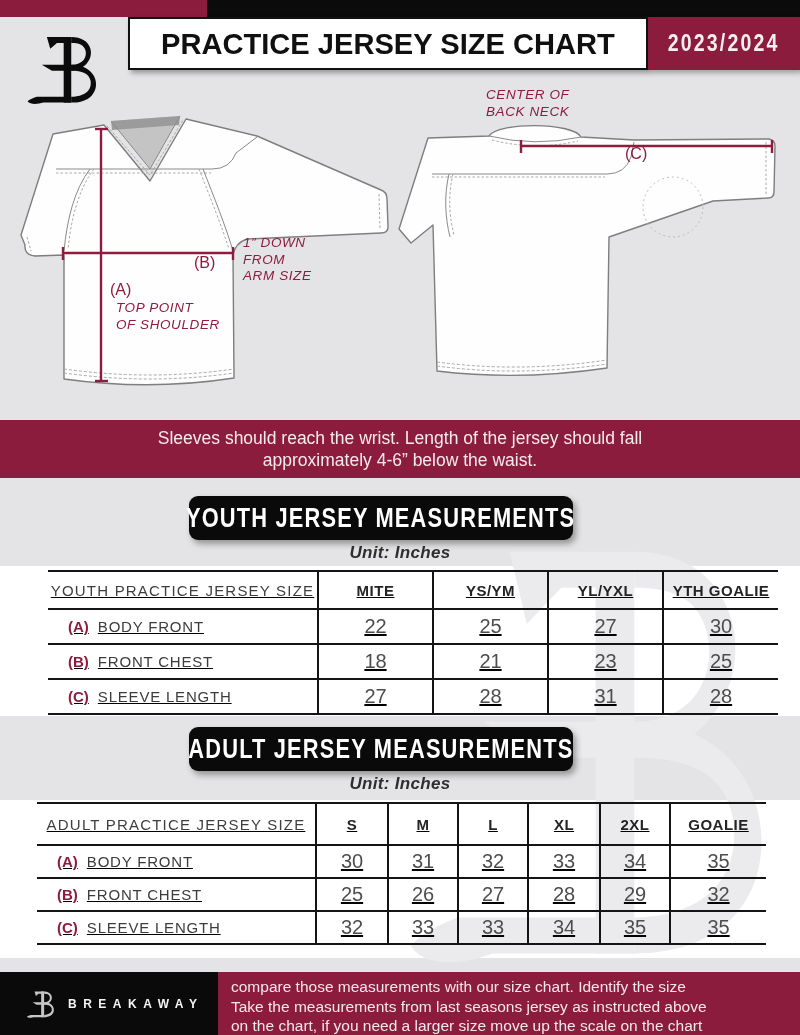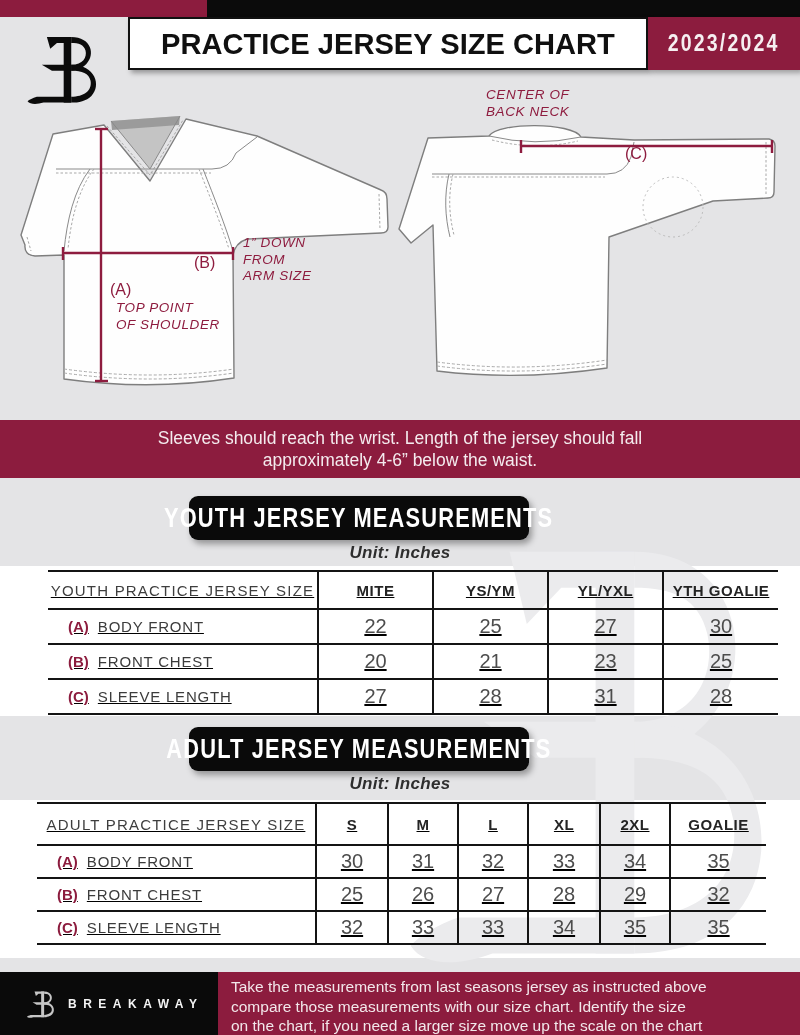--- a/index.html
+++ b/index.html
@@ -46,21 +46,21 @@
   .note-banner{
     position:absolute;left:0;top:420px;width:800px;height:58px;background:#8C1C3E;
     display:flex;flex-direction:column;align-items:center;justify-content:center;
     color:#F4EBEE;font-size:17.5px;line-height:22.5px;
   }
   
   .section{position:absolute;left:0;width:800px;}
   .sec-youth{top:496px;height:220px;}
   .sec-adult{top:727px;height:222px;}
   .banner{
-    position:absolute;left:189px;top:0;width:340px;height:44px;
+    position:absolute;left:189px;top:0;width:384px;height:44px;
     background:#0A0A0A;border-radius:9px;box-shadow:3px 4px 6px rgba(0,0,0,.35);
     display:flex;align-items:center;justify-content:center;
   }
   .banner span{
     color:#FFFFFF;font-size:28px;font-weight:bold;letter-spacing:1.5px;
     transform:scaleX(.78);white-space:nowrap;
   }
   .unit{
     position:absolute;left:0;top:47px;width:800px;text-align:center;
     font-style:italic;font-weight:600;font-size:17px;color:#2E2E2E;letter-spacing:.3px;
@@ -237,21 +237,21 @@
       </tr>
       <tr>
         <td class="lab"><b>(A)</b><span>BODY FRONT</span></td>
         <td class="val">22</td>
         <td class="val">25</td>
         <td class="val">27</td>
         <td class="val">30</td>
       </tr>
       <tr>
         <td class="lab"><b>(B)</b><span>FRONT CHEST</span></td>
-        <td class="val">20</td>
+        <td class="val">18</td>
         <td class="val">21</td>
         <td class="val">23</td>
         <td class="val">25</td>
       </tr>
       <tr>
         <td class="lab"><b>(C)</b><span>SLEEVE LENGTH</span></td>
         <td class="val">27</td>
         <td class="val">28</td>
         <td class="val">31</td>
         <td class="val">28</td>
@@ -316,18 +316,18 @@
       </table>
   </div>
 
   <div class="footer-black z1">
     <svg class="logo-foot" viewBox="0 0 100 100">
         <use href="#logoB"></use>
       </svg>
     <span class="brand">BREAKAWAY</span>
   </div>
   <div class="footer-maroon z1">
+    <div>compare those measurements  with our size chart. Identify the size</div>
     <div>Take the measurements from last seasons jersey as instructed above</div>
-    <div>compare those measurements  with our size chart. Identify the size</div>
     <div>on the chart, if you need a larger size move up the scale on the chart</div>
   </div>
 
 </div>
 
 </body></html>

